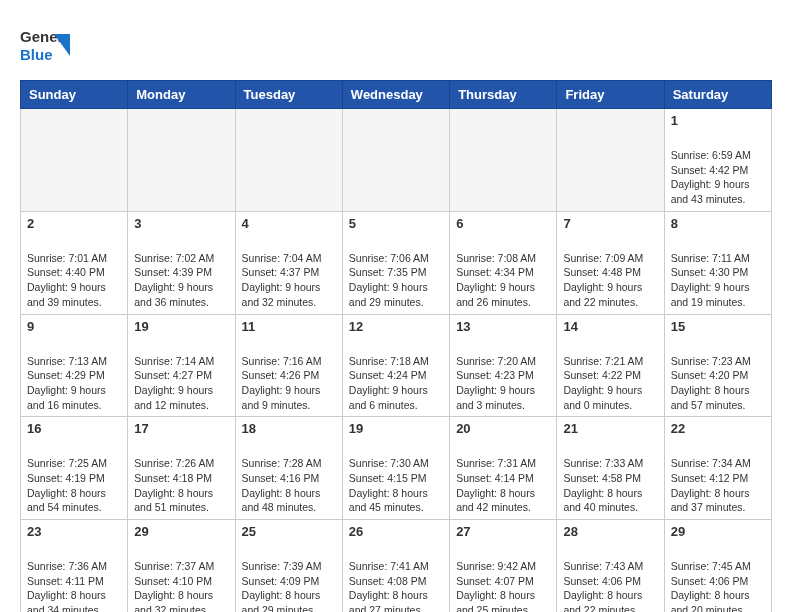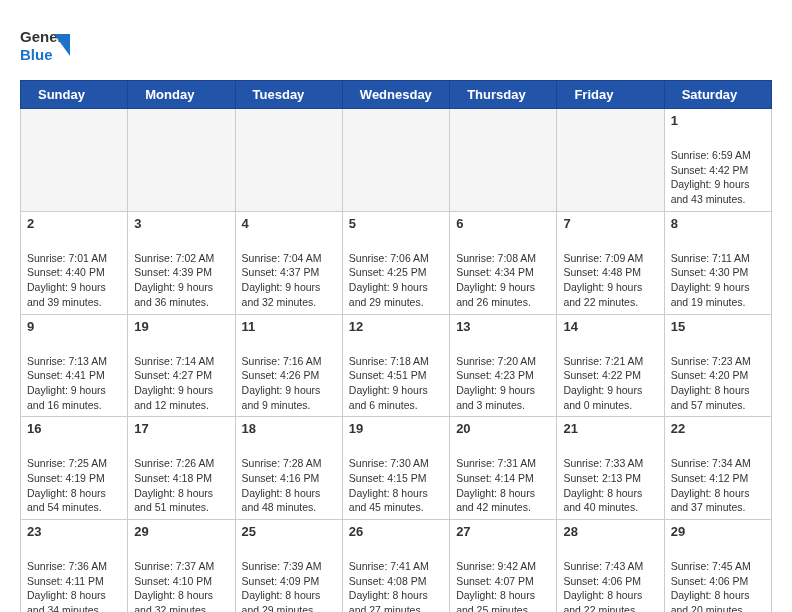--- a/index.html
+++ b/index.html
@@ -30,21 +30,21 @@
     }
     .calendar {
       width: 100%;
       border-collapse: collapse;
       font-size: 11px;
     }
     .calendar th {
       background-color: #2255aa;
       color: white;
       text-align: left;
-      padding: 6px 17px;
+      padding: 6px 8px;
       font-size: 13px;
       font-weight: bold;
       border: 1px solid #1a4490;
     }
     .calendar td {
       border: 1px solid #ccc;
       vertical-align: top;
       padding: 4px 6px;
       width: calc(100% / 7);
       min-height: 80px;
@@ -143,21 +143,21 @@
         <td>
           <span class="day-number">4</span>
           <div class="day-info">Sunrise: 7:04 AM
 Sunset: 4:37 PM
 Daylight: 9 hours
 and 32 minutes.</div>
         </td>
         <td>
           <span class="day-number">5</span>
           <div class="day-info">Sunrise: 7:06 AM
-Sunset: 4:25 PM
+Sunset: 7:35 PM
 Daylight: 9 hours
 and 29 minutes.</div>
         </td>
         <td>
           <span class="day-number">6</span>
           <div class="day-info">Sunrise: 7:08 AM
 Sunset: 4:34 PM
 Daylight: 9 hours
 and 26 minutes.</div>
         </td>
@@ -173,42 +173,42 @@
           <div class="day-info">Sunrise: 7:11 AM
 Sunset: 4:30 PM
 Daylight: 9 hours
 and 19 minutes.</div>
         </td>
       </tr>
       <tr>
         <td>
           <span class="day-number">9</span>
           <div class="day-info">Sunrise: 7:13 AM
-Sunset: 4:41 PM
+Sunset: 4:29 PM
 Daylight: 9 hours
 and 16 minutes.</div>
         </td>
         <td>
           <span class="day-number">19</span>
           <div class="day-info">Sunrise: 7:14 AM
 Sunset: 4:27 PM
 Daylight: 9 hours
 and 12 minutes.</div>
         </td>
         <td>
           <span class="day-number">11</span>
           <div class="day-info">Sunrise: 7:16 AM
 Sunset: 4:26 PM
 Daylight: 9 hours
 and 9 minutes.</div>
         </td>
         <td>
           <span class="day-number">12</span>
           <div class="day-info">Sunrise: 7:18 AM
-Sunset: 4:51 PM
+Sunset: 4:24 PM
 Daylight: 9 hours
 and 6 minutes.</div>
         </td>
         <td>
           <span class="day-number">13</span>
           <div class="day-info">Sunrise: 7:20 AM
 Sunset: 4:23 PM
 Daylight: 9 hours
 and 3 minutes.</div>
         </td>
@@ -259,21 +259,21 @@
         <td>
           <span class="day-number">20</span>
           <div class="day-info">Sunrise: 7:31 AM
 Sunset: 4:14 PM
 Daylight: 8 hours
 and 42 minutes.</div>
         </td>
         <td>
           <span class="day-number">21</span>
           <div class="day-info">Sunrise: 7:33 AM
-Sunset: 2:13 PM
+Sunset: 4:58 PM
 Daylight: 8 hours
 and 40 minutes.</div>
         </td>
         <td>
           <span class="day-number">22</span>
           <div class="day-info">Sunrise: 7:34 AM
 Sunset: 4:12 PM
 Daylight: 8 hours
 and 37 minutes.</div>
         </td>

